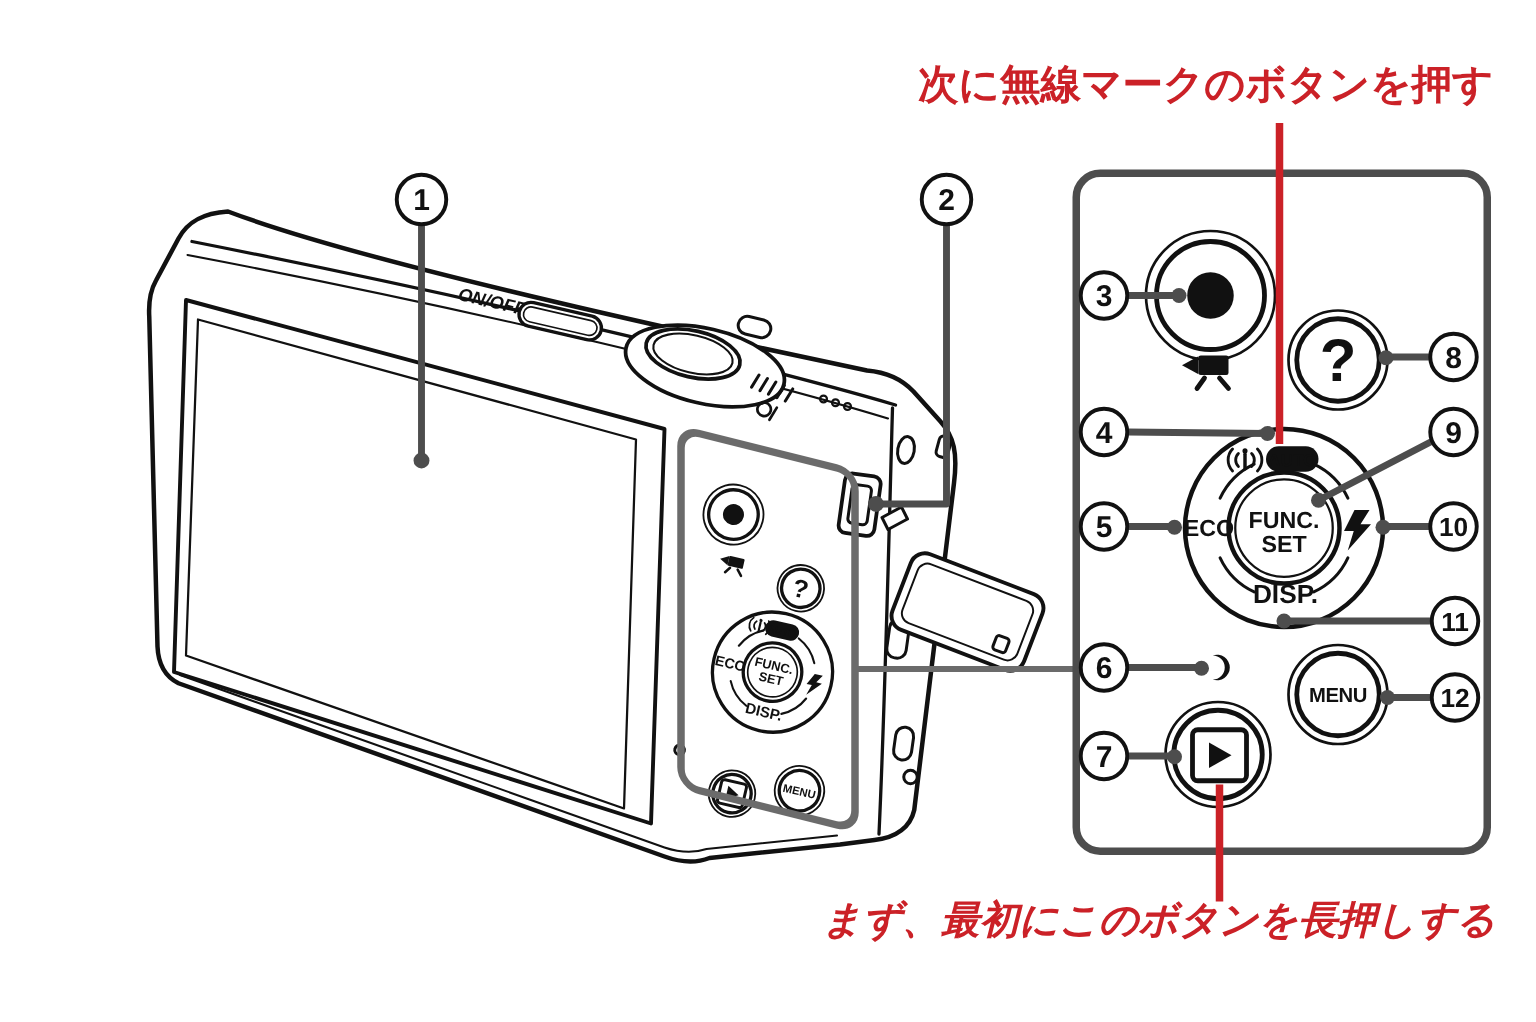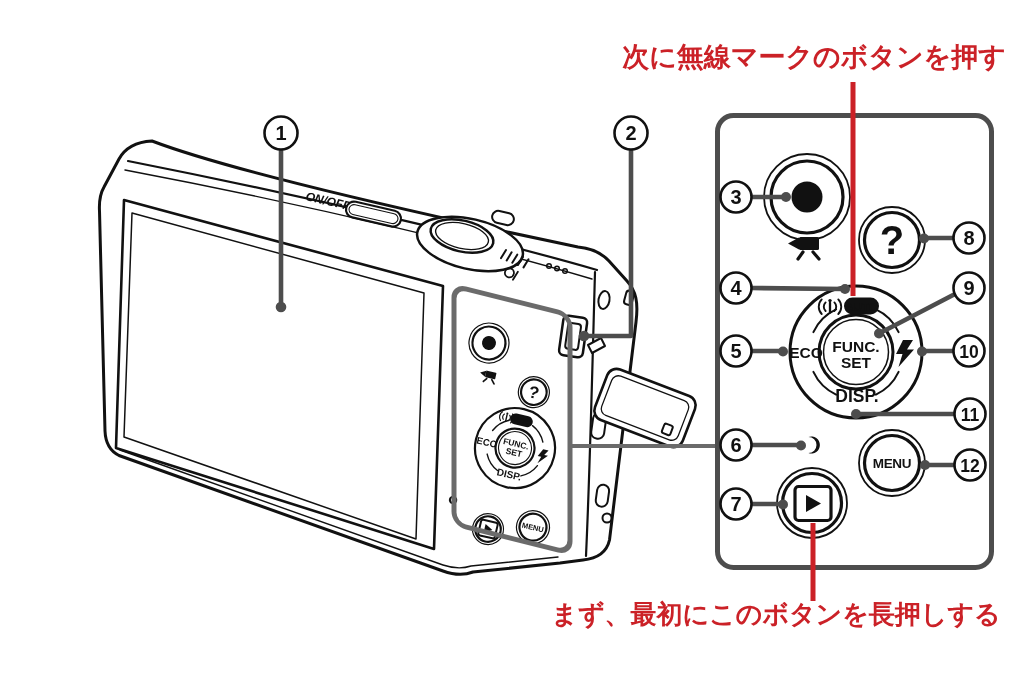--- a/index.html
+++ b/index.html
@@ -1,22 +1,22 @@
 <!DOCTYPE html>
 <html><head>
 <meta charset="utf-8">
 <style>
   html,body{margin:0;padding:0;background:#fff;}
   .stage{position:relative;width:1024px;height:681px;background:#ffffff;overflow:hidden;
          font-family:"Liberation Sans",sans-serif;}
   .stage svg{position:absolute;left:0;top:0;}
-  .note{position:absolute;color:#CB2127;font-weight:bold;text-align:center;
+  .note{position:absolute;color:#CB2127;font-weight:bold;
         font-family:"DejaVu Sans",sans-serif;font-size:27px;line-height:1.15;white-space:nowrap;}
   .note.top{left:612px;top:41px;width:404px;}
-  .note.bottom{left:548px;top:600px;width:456px;font-size:26px;}
+  .note.bottom{left:548px;top:600px;width:456px;font-size:26px;font-style:italic;}
   .lbl{font-family:"Liberation Sans",sans-serif;font-weight:bold;fill:#111;text-anchor:middle;}
   .num{font-size:20px;}
   .num2{font-size:17.5px;}
   .ln{stroke:#4d4d4d;stroke-width:4.6;fill:none;stroke-linecap:round;stroke-linejoin:round;}
   .dot{fill:#4d4d4d;}
   .co{fill:#fff;stroke:#111;stroke-width:2.6;}
   .art{stroke:#111;fill:none;stroke-linecap:round;stroke-linejoin:round;}
   .w{fill:#fff;}
 </style>
 </head>

